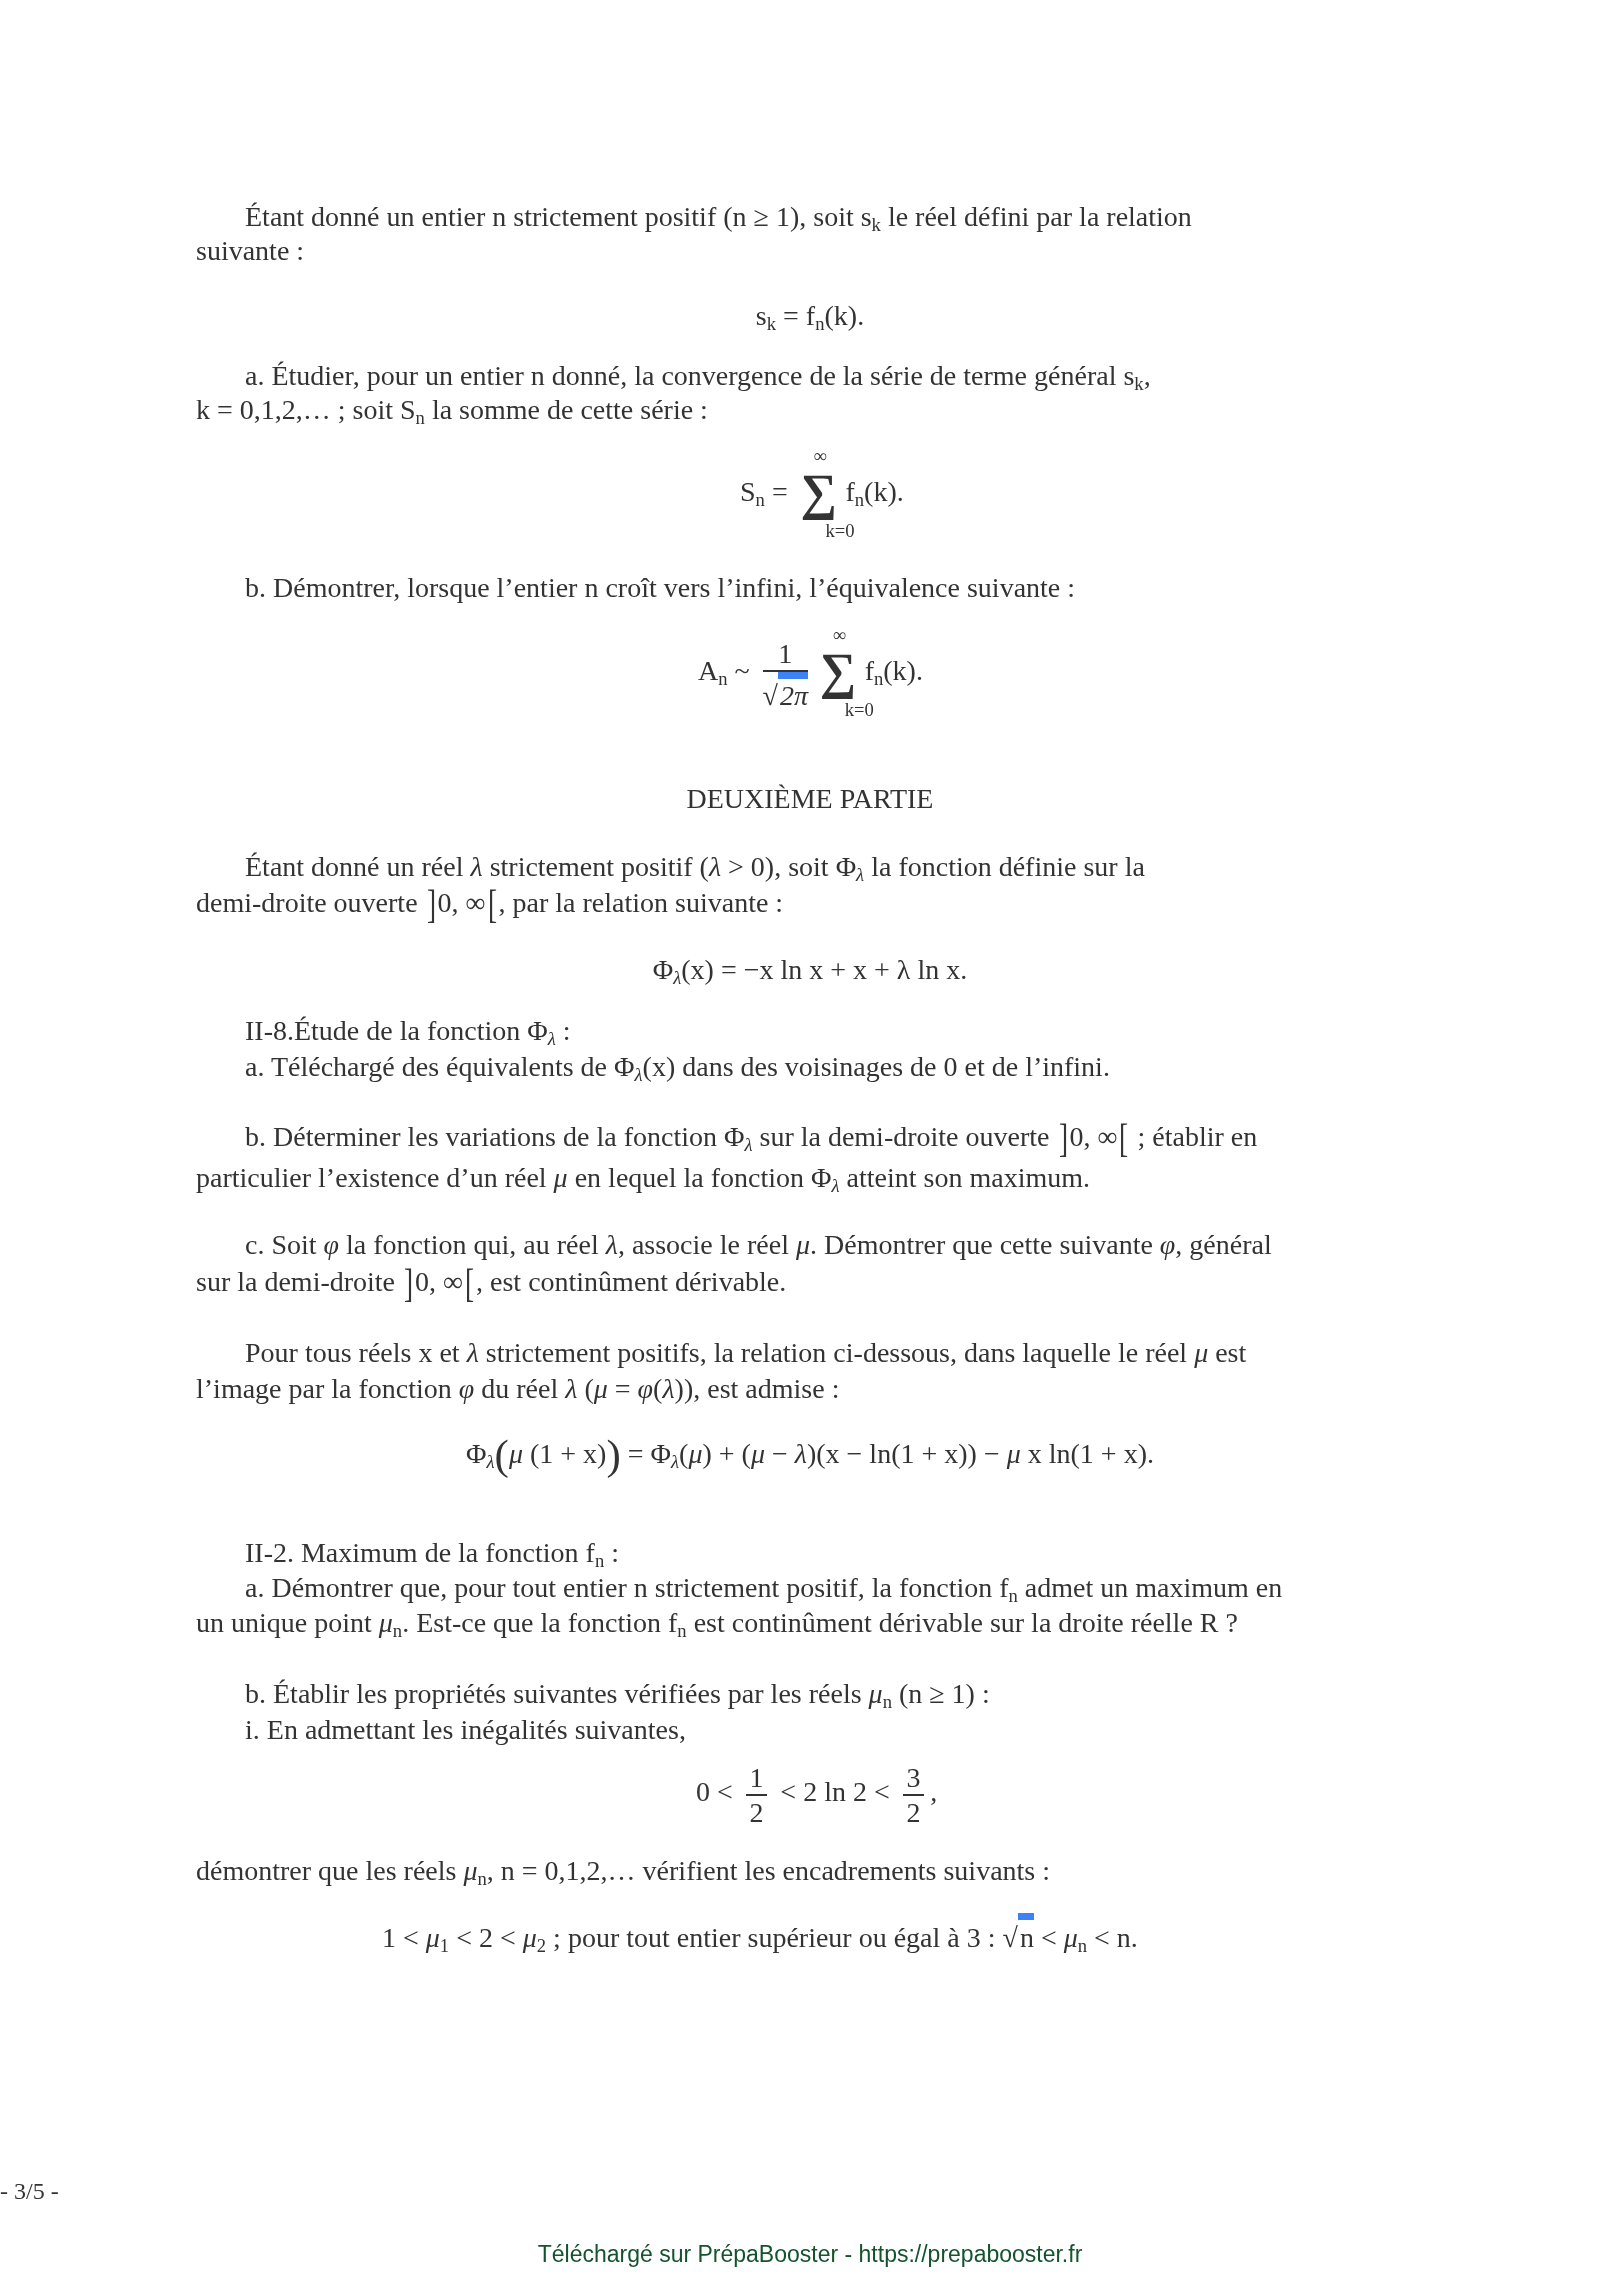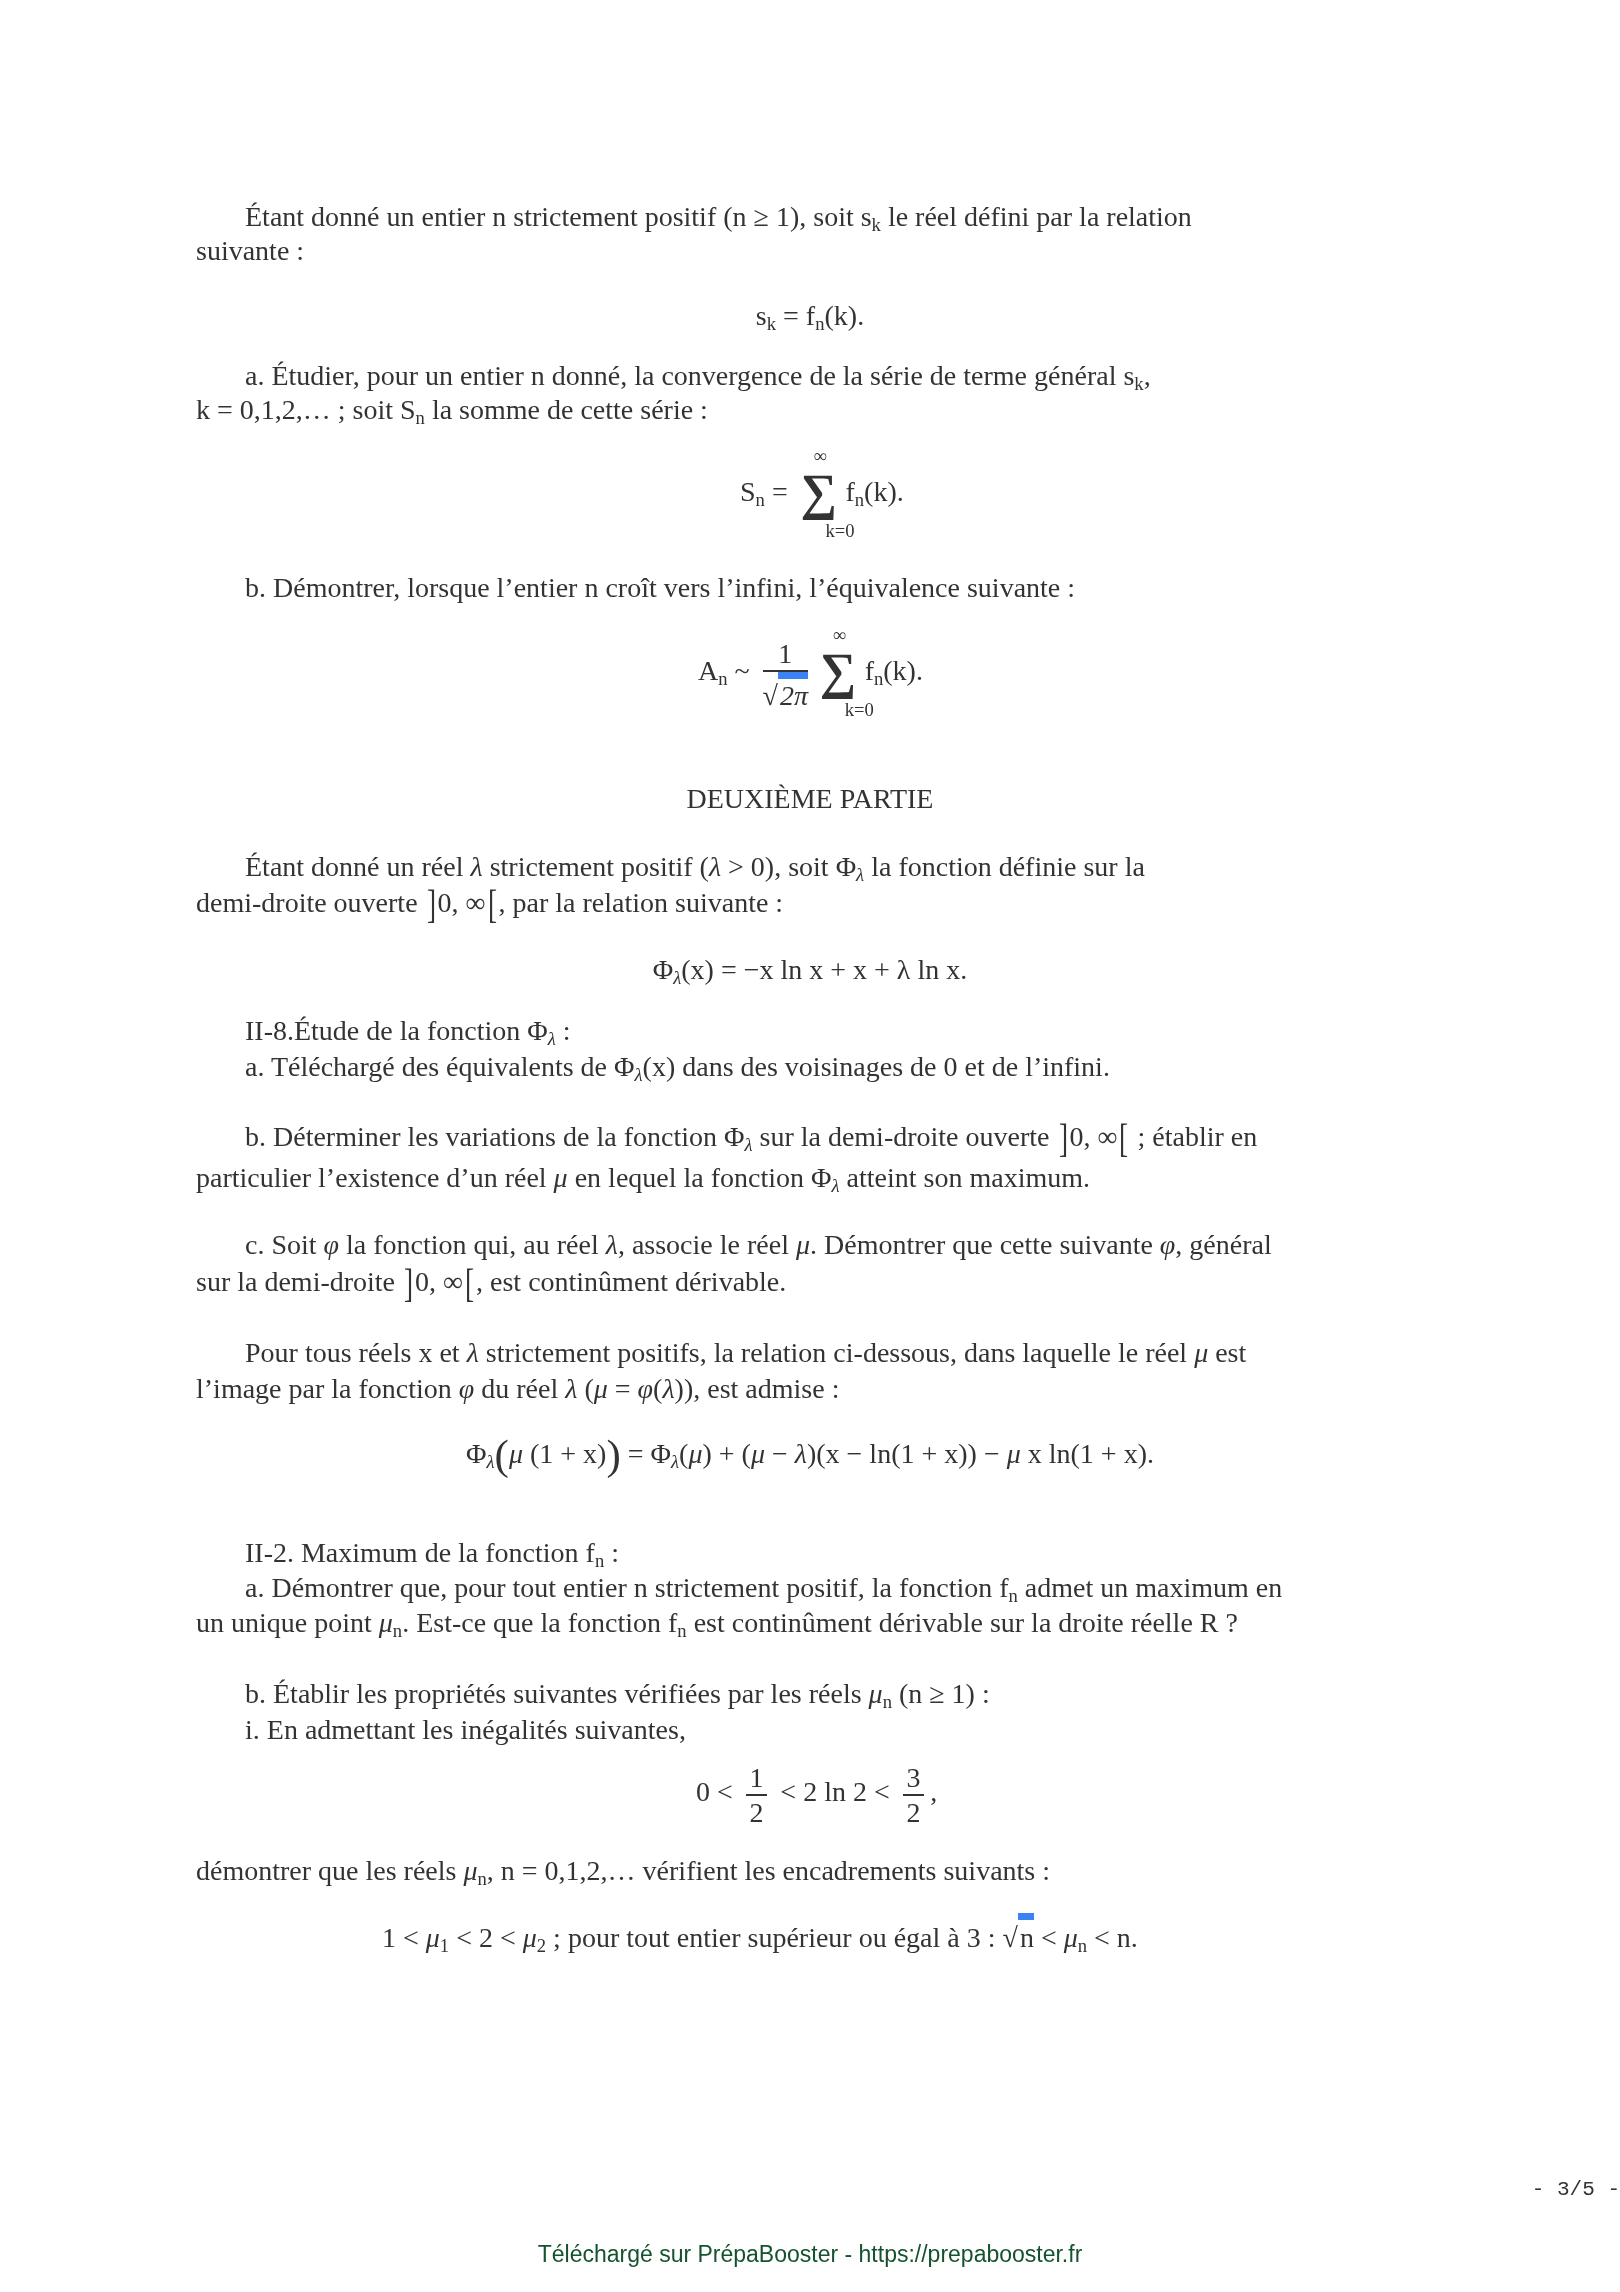--- a/index.html
+++ b/index.html
@@ -19,21 +19,21 @@
   .eq { position: absolute; font-family: "Liberation Serif", serif; font-size: 28px; color: #333; white-space: nowrap; }
   .sumwrap { display: inline-block; position: relative; vertical-align: middle; width: 43px; height: 88px; margin: 0 3.9px; }
   .sumwrap .sig { position: absolute; left: 2px; top: 15.7px; font-size: 51px; line-height: 51px; font-weight: bold; color: #333; }
   .sumwrap .up { position: absolute; left: 0; width: 43px; text-align: center; top: -5.9px; font-size: 18.6px; }
   .sumwrap .lo { position: absolute; left: 0; width: 43px; text-align: center; top: 69px; font-size: 18.6px; margin-left: 20px; }
   .frac { display: inline-block; vertical-align: middle; text-align: center; margin: 0 5.9px; }
   .frac .num { display: block; border-bottom: 2px solid #333; padding: 0 3.9px; line-height: 33px; }
   .frac .den { display: block; line-height: 33px; }
   .sqrt { display: inline-block; border-top: 7px solid #3b82f6; padding-left: 2px; }
   .bigp { font-size: 43px; vertical-align: -5.9px; line-height: 0; }
-  .footer-page { position: absolute; left: 0; width: 1620px; text-align: right; top: 2178px; font-family: Liberation Mono, monospace; font-size: 21px; color: #333; }
+  .footer-page { position: absolute; left: 0; width: 1620px; text-align: left; top: 2178px; font-family: Liberation Serif, serif; font-size: 24px; color: #333; }
   .footer-dl { position: absolute; left: 0; width: 1620px; text-align: center; top: 2241px; font-family: "Liberation Sans", sans-serif; font-size: 23px; color: #14532d; }
 </style>
 </head>
 <body>
 
 <div class="page">
 
   <div class="ln ind" style="top:199px"><span>Étant donné un entier n strictement positif (n ≥ 1), soit s</span><sub class="s">k</sub><span> le réel défini par la relation</span></div>
   <div class="ln m" style="top:233px">suivante :</div>
 

